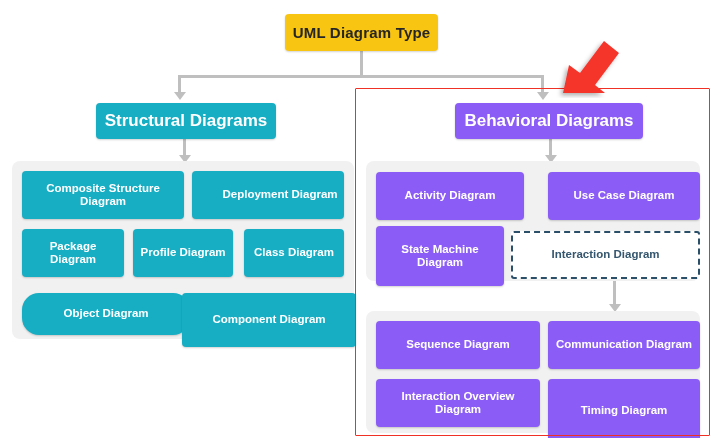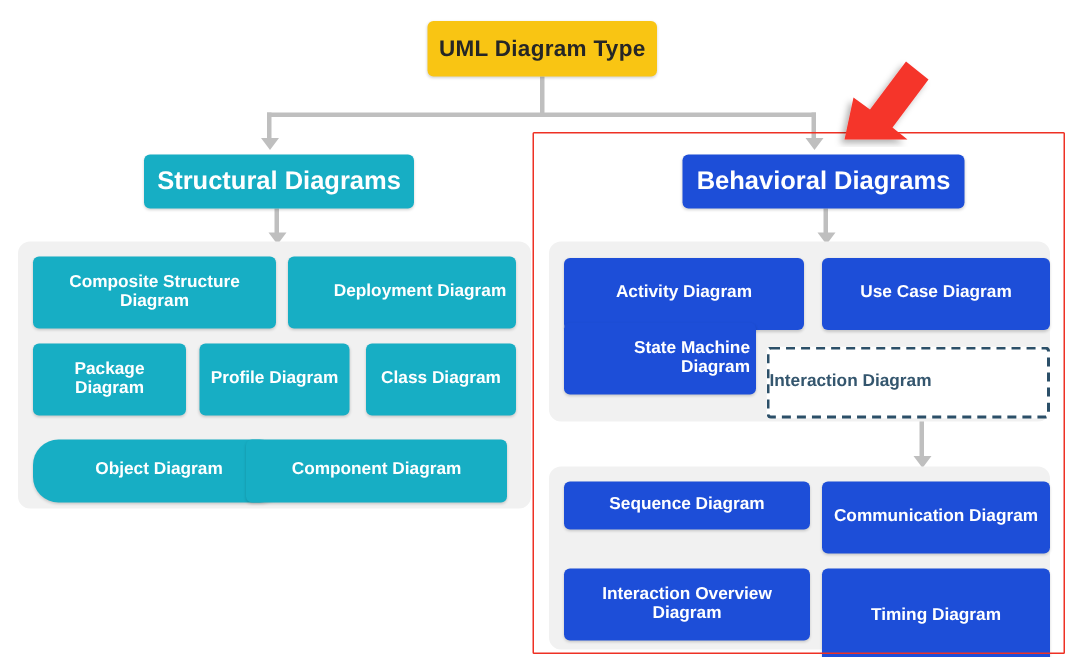--- a/index.html
+++ b/index.html
@@ -20,21 +20,21 @@
     font-weight:bold;
     line-height:1.15;
     box-sizing:border-box;
     box-shadow:0 1px 2px rgba(0,0,0,0.18);
   }
   .root{
     background:#f9c513;color:#262626;
     font-size:15px;letter-spacing:.2px;
   }
   .teal{background:#17aec4;color:#ffffff;}
-  .navy{background:#1d4ed8;color:#ffffff;}
+  .navy{background:#8b5cf6;color:#ffffff;}
   .branch{font-size:17px;}
   .leaf{font-size:11.5px;padding:2px 4px;}
   .dashed{
     background:#ffffff;color:#34566e;
     border:2px dashed #2b4f68;
     box-shadow:none;border-radius:3px;
     font-size:11.5px;font-weight:bold;
   }
   .panel{
     position:absolute;
@@ -113,47 +113,47 @@
   <div class="node teal leaf" style="left:133px;top:229px;width:100px;height:48px;">
     <span>Profile Diagram</span>
   </div>
   <div class="node teal leaf" style="left:244px;top:229px;width:100px;height:48px;">
     <span>Class Diagram</span>
   </div>
 
   <div class="node teal leaf" style="left:22px;top:293px;width:168px;height:42px;border-radius:17px;">
     <span>Object Diagram</span>
   </div>
-  <div class="node teal leaf" style="left:164px;top:293px;width:174px;height:42px;">
+  <div class="node teal leaf" style="left:182px;top:293px;width:174px;height:54px;">
     <span>Component Diagram</span>
   </div>
 
   <div class="node navy branch" style="left:455px;top:103px;width:188px;height:36px;">
     <span>Behavioral Diagrams</span>
   </div>
 
   <div class="panel" style="left:366px;top:161px;width:334px;height:120px;"></div>
 
-  <div class="node navy leaf" style="left:376px;top:172px;width:160px;height:48px;">
+  <div class="node navy leaf" style="left:376px;top:172px;width:148px;height:48px;">
     <span>Activity Diagram</span>
   </div>
   <div class="node navy leaf" style="left:548px;top:172px;width:152px;height:48px;">
     <span>Use Case Diagram</span>
   </div>
 
-  <div class="node navy leaf" style="left:376px;top:215px;width:128px;height:48px;text-align:right;">
+  <div class="node navy leaf" style="left:376px;top:226px;width:128px;height:60px;">
     <span>State Machine Diagram</span>
   </div>
-  <div class="node dashed" style="left:511px;top:231px;width:189px;height:48px;display:flex;align-items:center;justify-content:flex-start;position:absolute;box-sizing:border-box;text-align:center;">
+  <div class="node dashed" style="left:511px;top:231px;width:189px;height:48px;display:flex;align-items:center;justify-content:center;position:absolute;box-sizing:border-box;text-align:center;">
     <span>Interaction Diagram</span>
   </div>
 
   <div class="panel" style="left:366px;top:311px;width:334px;height:122px;"></div>
 
-  <div class="node navy leaf" style="left:376px;top:321px;width:164px;height:32px;">
+  <div class="node navy leaf" style="left:376px;top:321px;width:164px;height:48px;">
     <span>Sequence Diagram</span>
   </div>
   <div class="node navy leaf" style="left:548px;top:321px;width:152px;height:48px;">
     <span>Communication Diagram</span>
   </div>
   <div class="node navy leaf" style="left:376px;top:379px;width:164px;height:48px;justify-content:flex-end;">
     <span>Interaction Overview Diagram</span>
   </div>
   <div class="node navy leaf" style="left:548px;top:379px;width:152px;height:64px;">
     <span>Timing Diagram</span>

